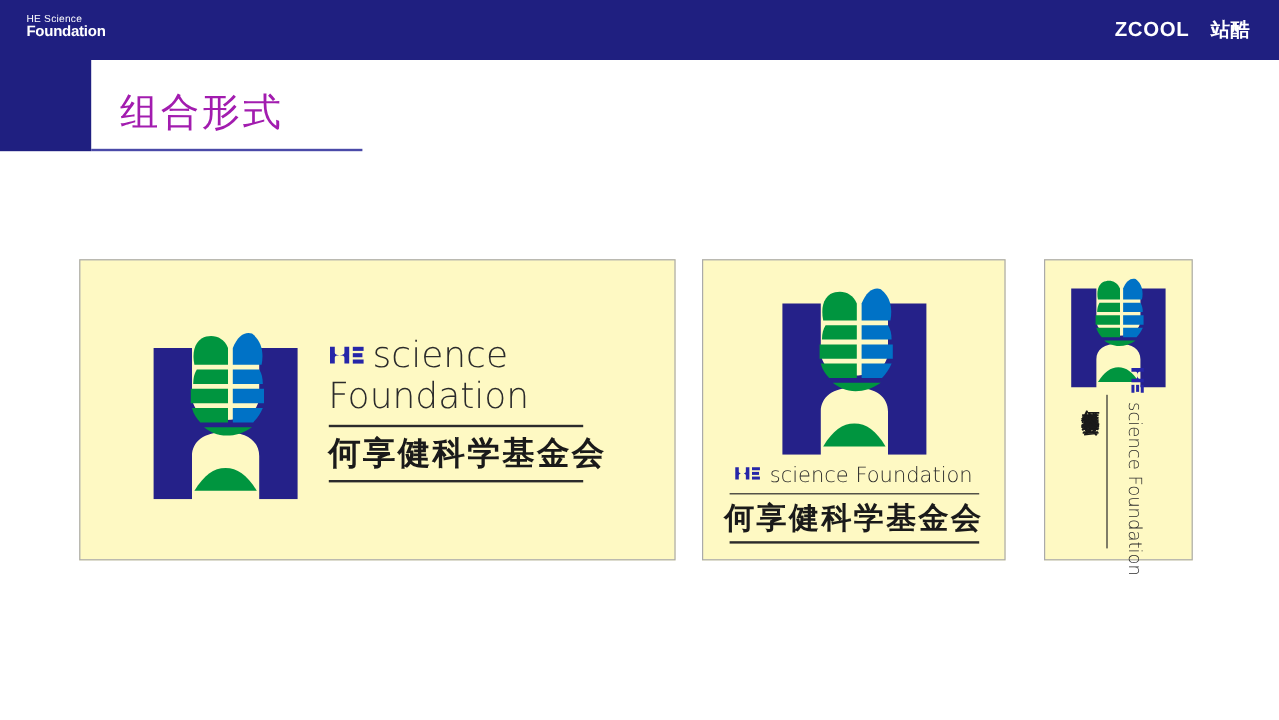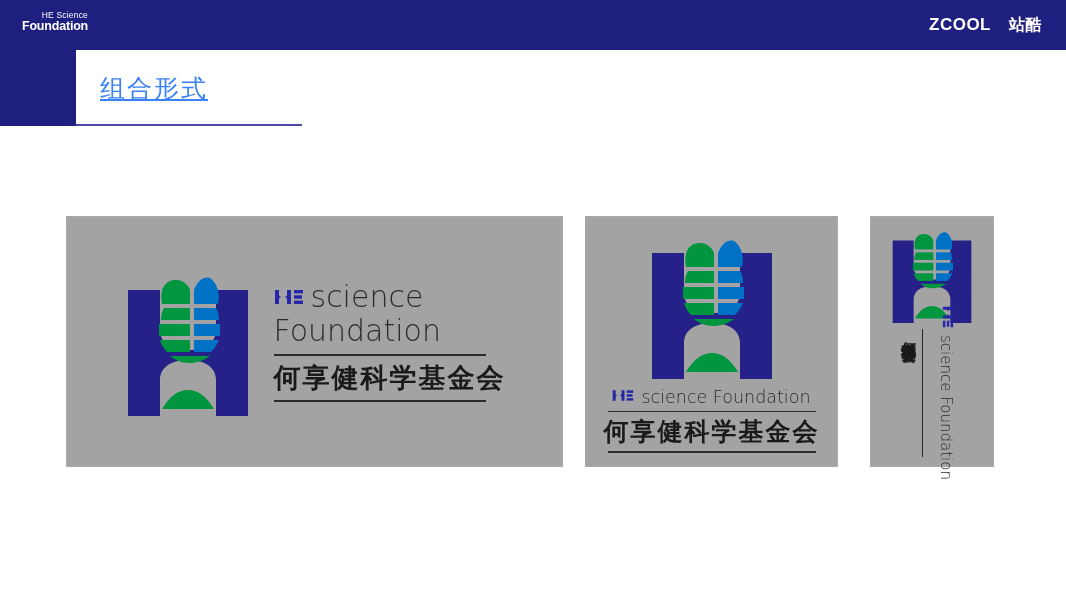--- a/index.html
+++ b/index.html
@@ -29,21 +29,21 @@
     position: absolute;
     left: 22px;
     top: 11px;
     color: #ffffff;
     line-height: 1.05;
   }
   .brand-mark .bm-top {
     font-size: 8.5px;
     letter-spacing: 0.2px;
     display: block;
-    text-align: right;
+    text-align: left;
     font-weight: 400;
   }
   .brand-mark .bm-bottom {
     font-size: 12.5px;
     font-weight: bold;
     display: block;
     letter-spacing: -0.2px;
   }
   .zcool {
     position: absolute;
@@ -66,44 +66,43 @@
     left: 0;
     top: 50px;
     width: 76px;
     height: 76px;
     background: #1f1f80;
   }
   .page-title {
     position: absolute;
     left: 100px;
     top: 72px;
-    font-size: 25px;
-    color: #3b82f6;
+    font-size: 32px;
+    color: #a21caf;
     letter-spacing: 2px;
     font-family: "DejaVu Sans", "Liberation Sans", sans-serif;
-    text-decoration: underline;
   }
   .title-rule {
     position: absolute;
     left: 76px;
     top: 124px;
     width: 226px;
     height: 2px;
     background: #4a4aa8;
   }
 
   
   .cards {
     position: absolute;
     left: 0;
     top: 216px;
   }
   .card {
     position: absolute;
-    background: #a3a3a3;
+    background: #fef9c3;
     border: 1px solid #aaaaaa;
     box-sizing: border-box;
   }
   #card-horizontal { left: 66px;  top: 0; width: 497px; height: 251px; }
   #card-stacked    { left: 585px; top: 0; width: 253px; height: 251px; }
   #card-vertical   { left: 870px; top: 0; width: 124px; height: 251px; }
 
   .card-inner {
     width: 100%;
     height: 100%;

